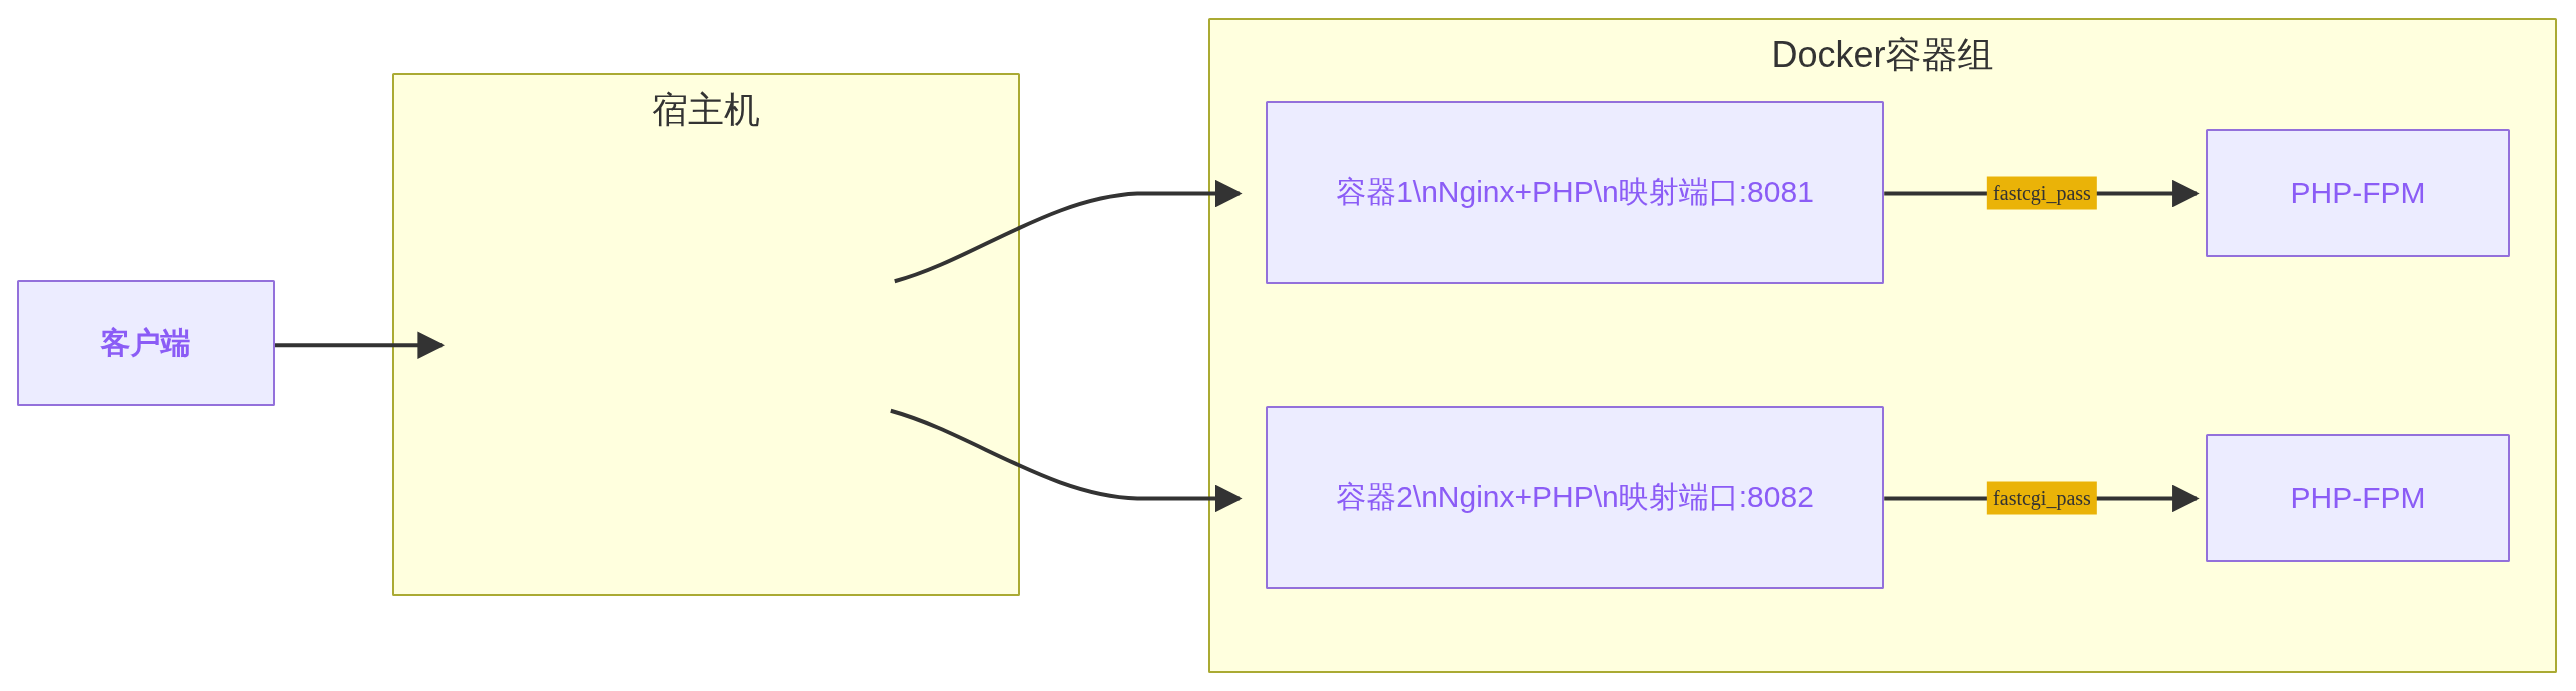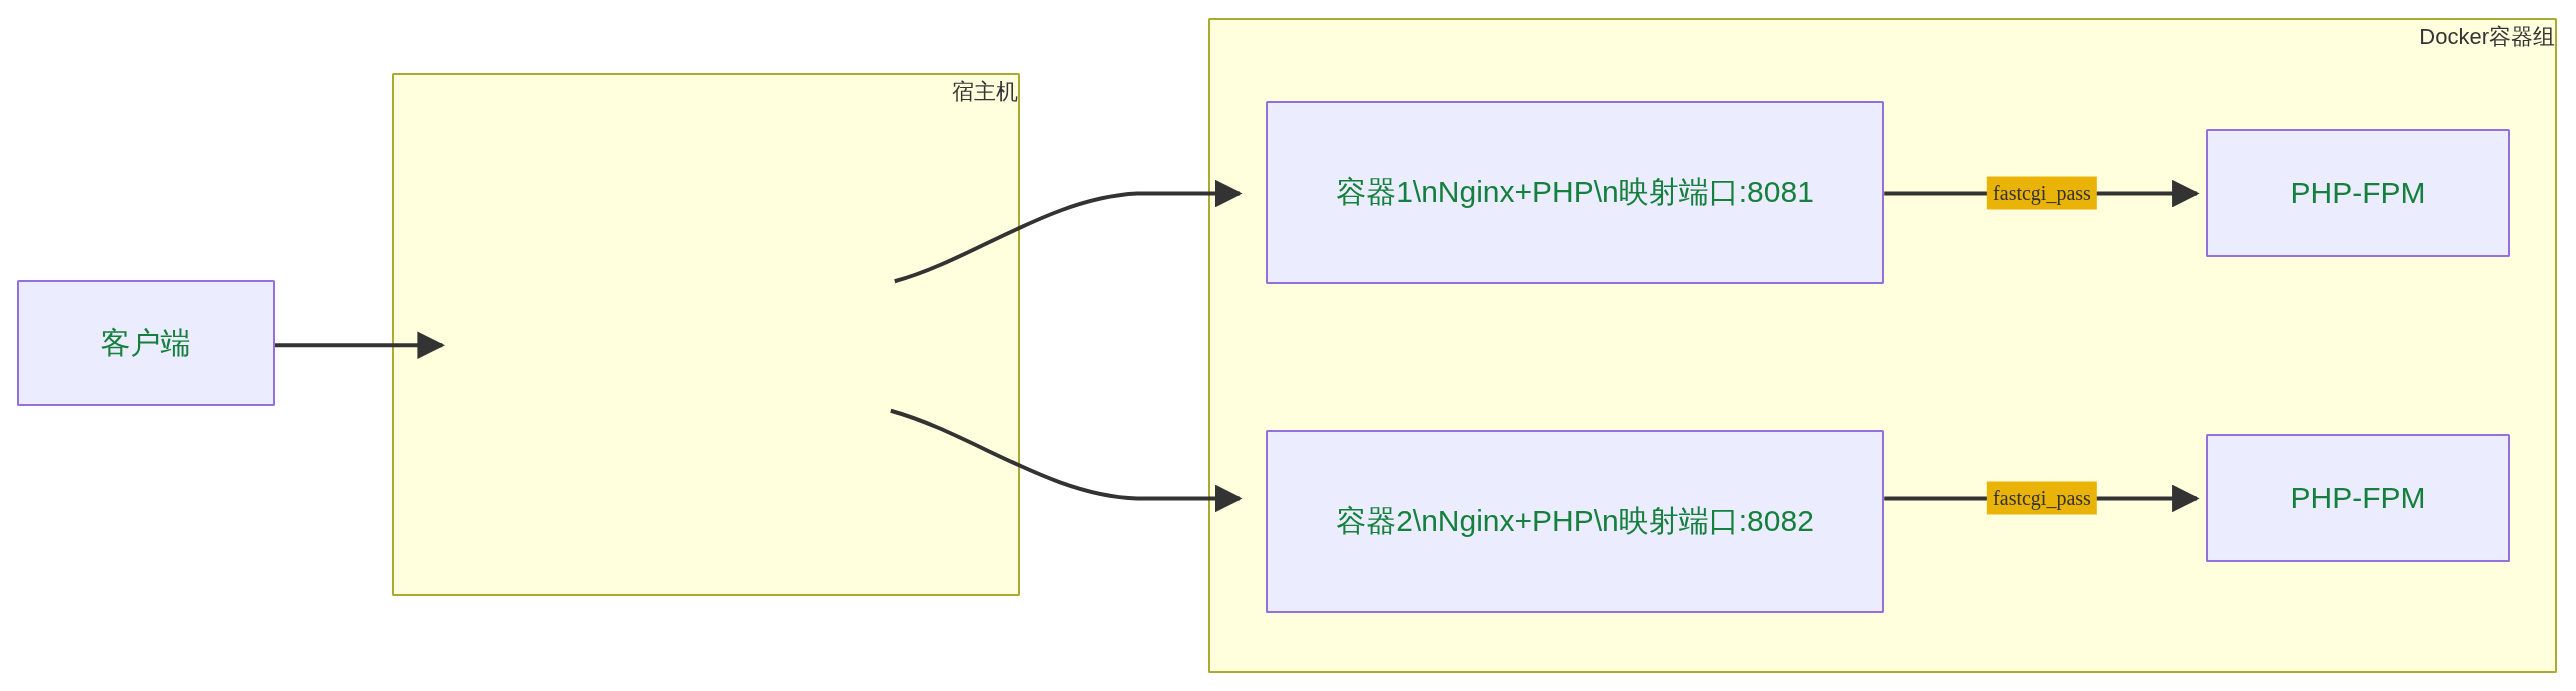--- a/index.html
+++ b/index.html
@@ -18,41 +18,41 @@
   
   .group {
     position: absolute;
     background: #ffffde;
     border: 2.4px solid #aaaa33;
     border-radius: 1.6px;
     box-sizing: border-box;
   }
   .group-title {
     position: absolute;
-    top: 2px;
+    top: 11px;
     left: 0;
     width: 100%;
-    text-align: right;
-    font-size: 22px;
+    text-align: center;
+    font-size: 36px;
     color: #333333;
     letter-spacing: 0px;
     white-space: nowrap;
   }
   
   .node {
     position: absolute;
     background: #ececff;
     border: 2.4px solid #9370db;
     border-radius: 1.6px;
     box-sizing: border-box;
     display: flex;
     align-items: center;
     justify-content: center;
     text-align: center;
-    color: #15803d;
+    color: #8b5cf6;
     font-size: 30px;
     line-height: 1.35;
     padding: 3.2px 11px;
   }
   .node .label {
     display: block;
     width: 100%;
   }
   
   #edges {
@@ -105,30 +105,30 @@
 
     <path class="edge-path" d="M 1133 356 C 1230 330 1330 250 1440 245 L 1570 245" marker-end="url(#arrow)"></path>
 
     <path class="edge-path" d="M 1128 520 C 1230 548 1330 628 1440 631 L 1570 631" marker-end="url(#arrow)"></path>
 
     <path class="edge-path" d="M 2386 245 L 2782 245" marker-end="url(#arrow)"></path>
 
     <path class="edge-path" d="M 2386 631 L 2782 631" marker-end="url(#arrow)"></path>
   </svg>
 
-  <div class="node" style="left:16.6px; top:280px; width:258px; height:126px;">
+  <div class="node" style="left:16.6px; top:280px; width:258px; height:126px;font-weight:bold;">
     <span class="label">客户端</span>
   </div>
 
 
   <div class="node" style="left:1266px; top:101px; width:618px; height:183px;">
     <span class="label">容器1\nNginx+PHP\n映射端口:8081</span>
   </div>
 
-  <div class="node" style="left:1266px; top:406px; width:618px; height:183px;margin-top:24px;">
+  <div class="node" style="left:1266px; top:406px; width:618px; height:183px;">
     <span class="label">容器2\nNginx+PHP\n映射端口:8082</span>
   </div>
 
   <div class="node" style="left:2206px; top:129px; width:304px; height:128px;">
     <span class="label">PHP-FPM</span>
   </div>
 
   <div class="node" style="left:2206px; top:434px; width:304px; height:128px;">
     <span class="label">PHP-FPM</span>
   </div>

